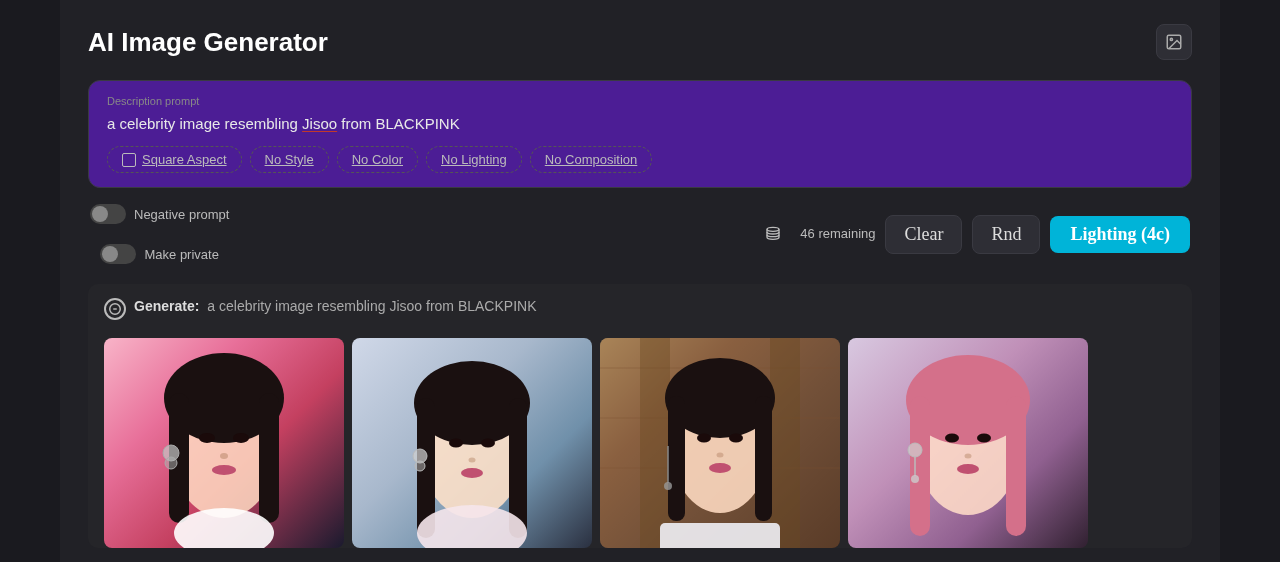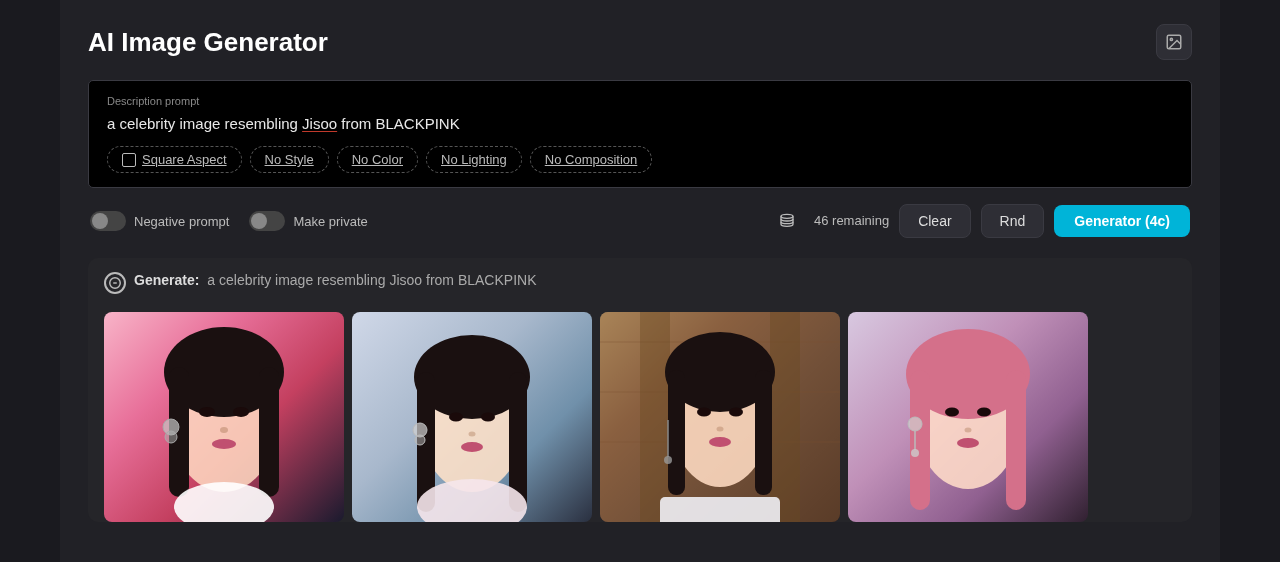--- a/index.html
+++ b/index.html
@@ -32,23 +32,23 @@
       border: 1px solid #3a3a42;
       border-radius: 8px;
       padding: 8px;
       cursor: pointer;
       display: flex;
       align-items: center;
       justify-content: center;
       color: #aaa;
     }
     .prompt-box {
-      background: #000000;
+      background: #4c1d95;
       border: 1px solid #3a3a42;
-      border-radius: 5px;
+      border-radius: 12px;
       padding: 14px 18px;
       margin-bottom: 16px;
     }
     .prompt-label {
       font-size: 11px;
       color: #888;
       margin-bottom: 6px;
     }
     .prompt-text {
       font-size: 15px;
@@ -91,20 +91,21 @@
       display: flex;
       align-items: center;
       justify-content: space-between;
       margin-bottom: 20px;
       padding: 0 2px;
     }
     .controls-left {
       display: flex;
       align-items: center;
       gap: 20px;
+      flex-direction: column;
     }
     .toggle-group {
       display: flex;
       align-items: center;
       gap: 8px;
     }
     .toggle {
       width: 36px;
       height: 20px;
       background: #444;
@@ -135,26 +136,27 @@
     .credits-info {
       display: flex;
       align-items: flex-start;
       gap: 19px;
       font-size: 13px;
       color: #bbb;
     }
     .btn {
       padding: 8px 18px;
       border-radius: 8px;
-      font-size: 14px;
+      font-size: 18px;
       cursor: pointer;
       border: 1px solid #3a3a42;
       background: #2e2e35;
       color: #ddd;
       font-weight: 500;
+      font-family: Liberation Serif, serif;
     }
     .btn-primary {
       background: #00b4d8;
       border: none;
       color: #fff;
       font-weight: 600;
       padding: 8px 20px;
     }
     .result-section {
       background: #252529;
@@ -279,21 +281,21 @@
         <svg width="16" height="16" viewBox="0 0 24 24" fill="none" stroke="currentColor" stroke-width="2">
           <ellipse cx="12" cy="5" rx="9" ry="3"></ellipse>
           <path d="M3 5v4c0 1.657 4.03 3 9 3s9-1.343 9-3V5"></path>
           <path d="M3 9v4c0 1.657 4.03 3 9 3s9-1.343 9-3V9"></path>
           <path d="M3 13v4c0 1.657 4.03 3 9 3s9-1.343 9-3v-4"></path>
         </svg>
         <span>46 remaining</span>
       </div>
       <button class="btn">Clear</button>
       <button class="btn">Rnd</button>
-      <button class="btn btn-primary">Generator (4c)</button>
+      <button class="btn btn-primary">Lighting (4c)</button>
     </div>
   </div>
 
   <div class="result-section">
     <div class="result-header">
       <div class="generate-icon">
         <svg width="14" height="14" viewBox="0 0 24 24" fill="none" stroke="currentColor" stroke-width="2.5">
           <circle cx="12" cy="12" r="9"></circle>
           <line x1="9" y1="12" x2="15" y2="12"></line>
         </svg>

